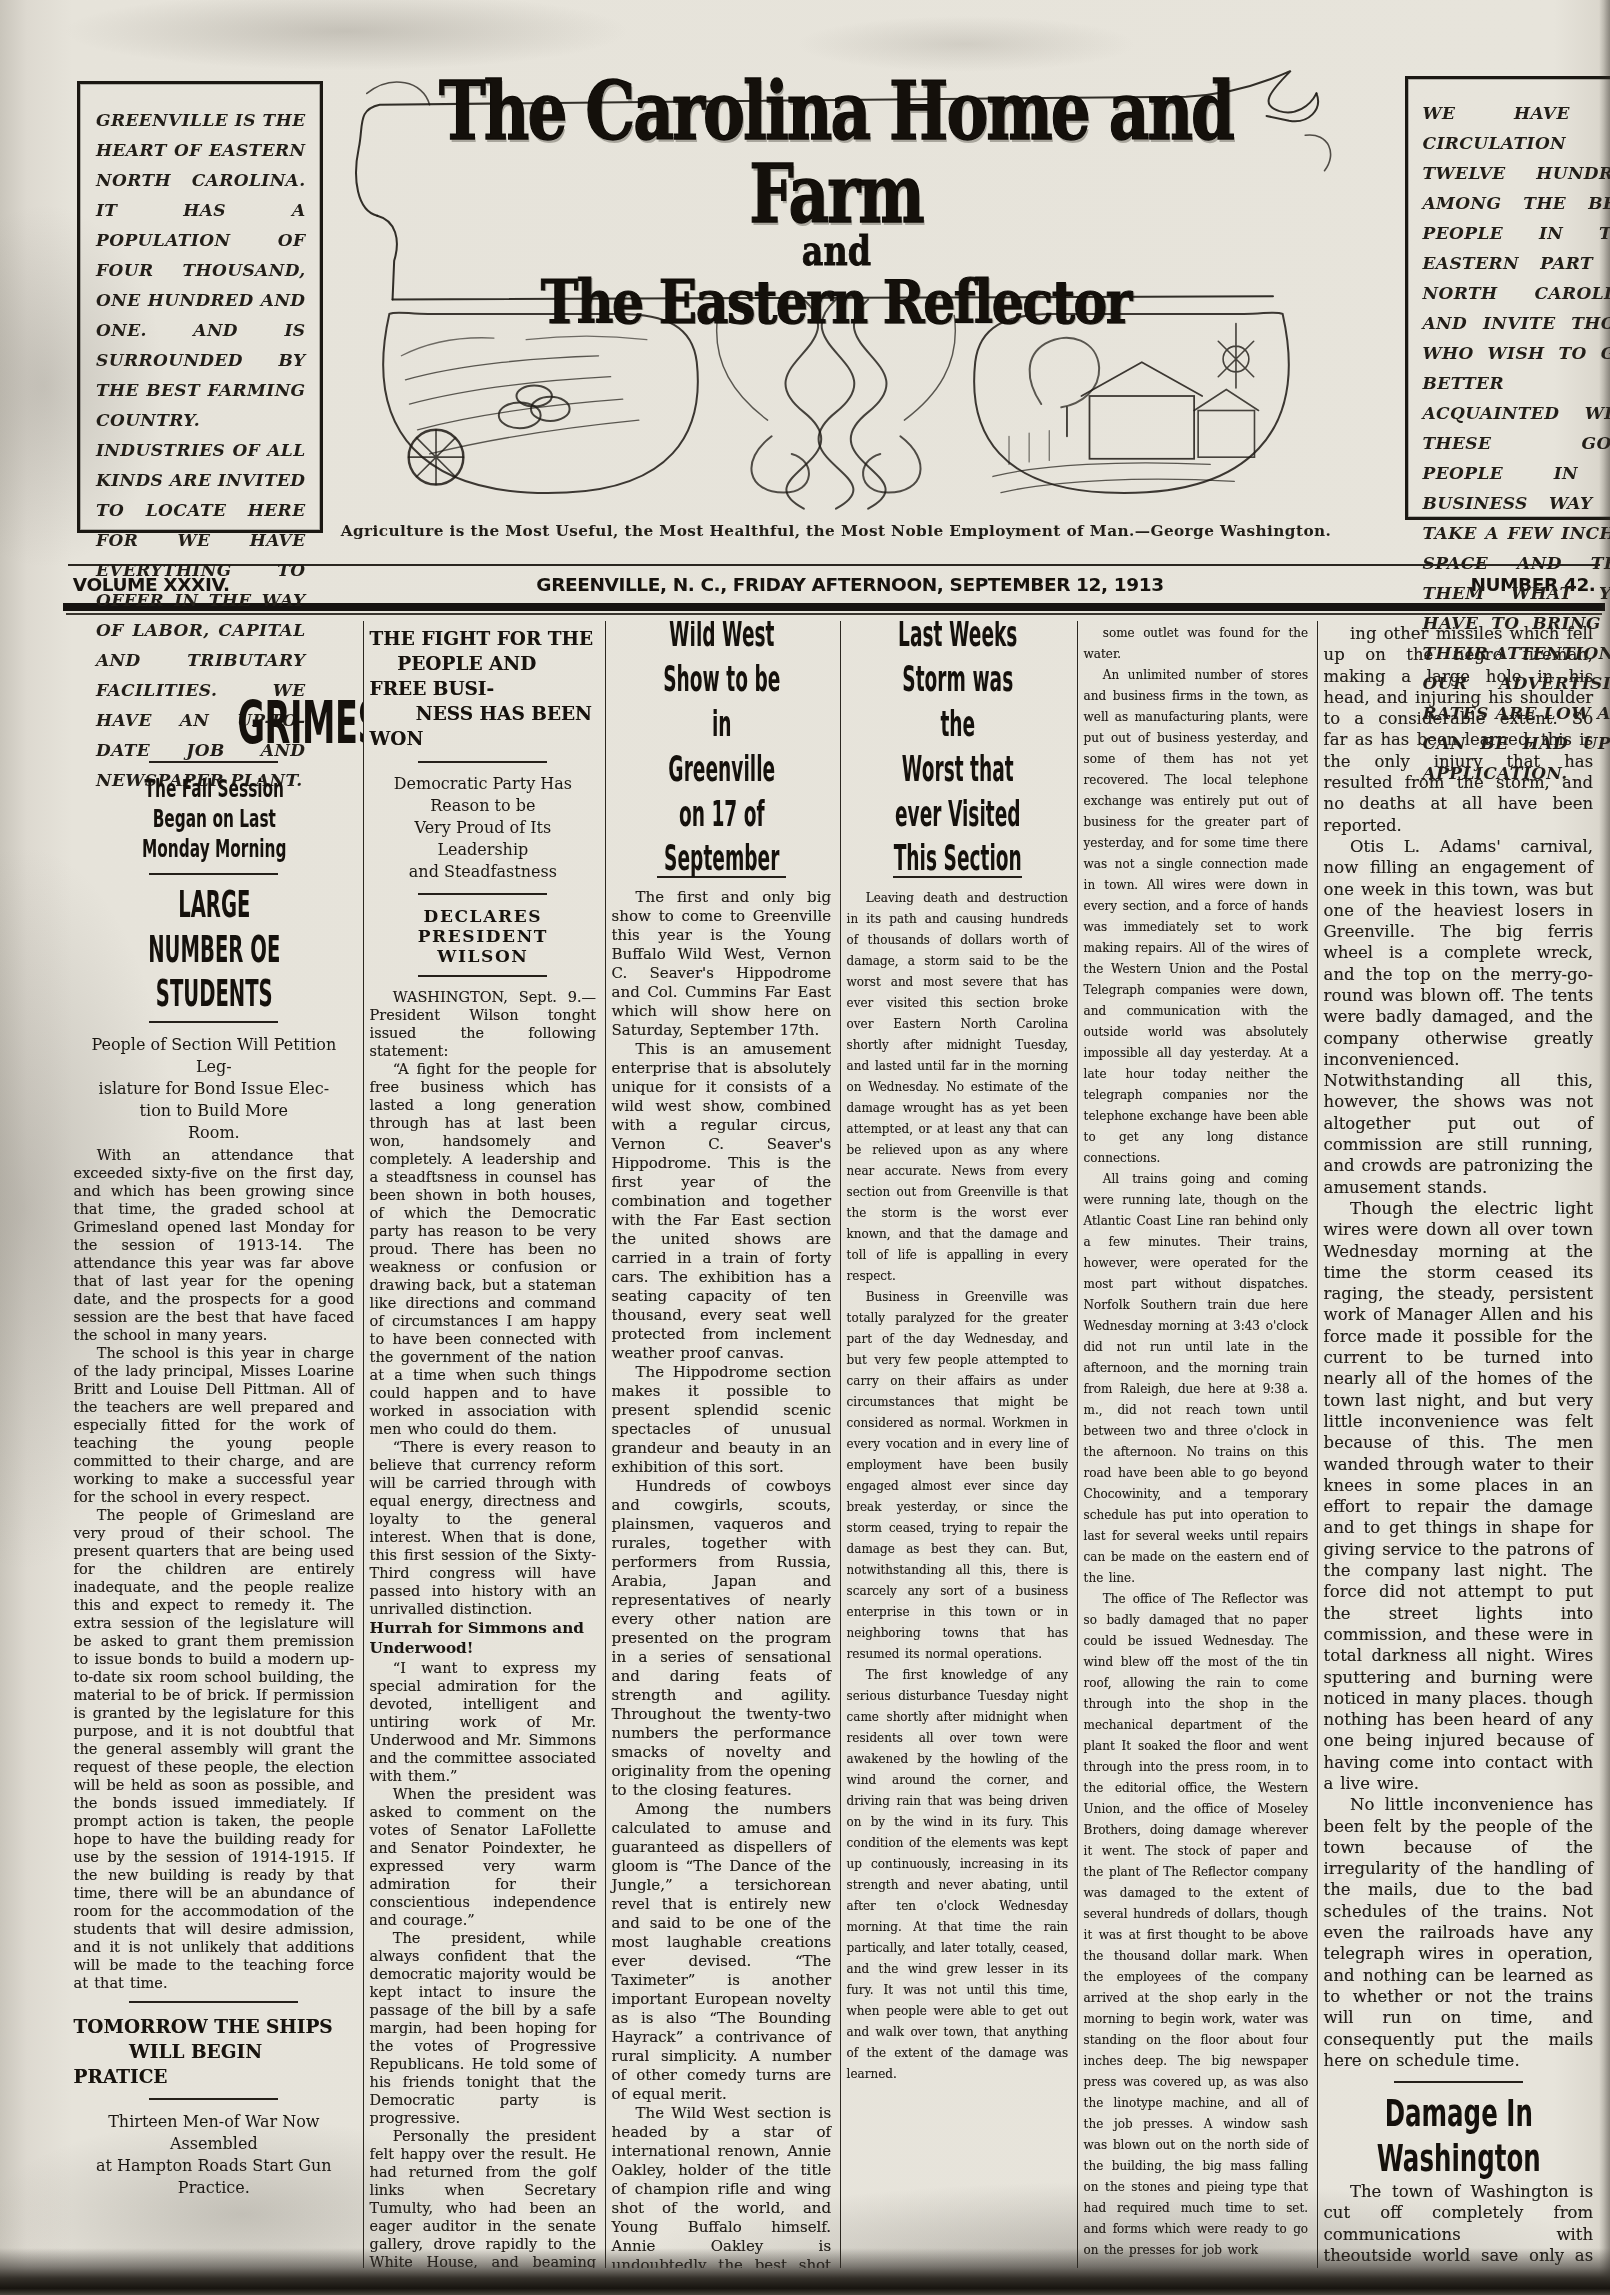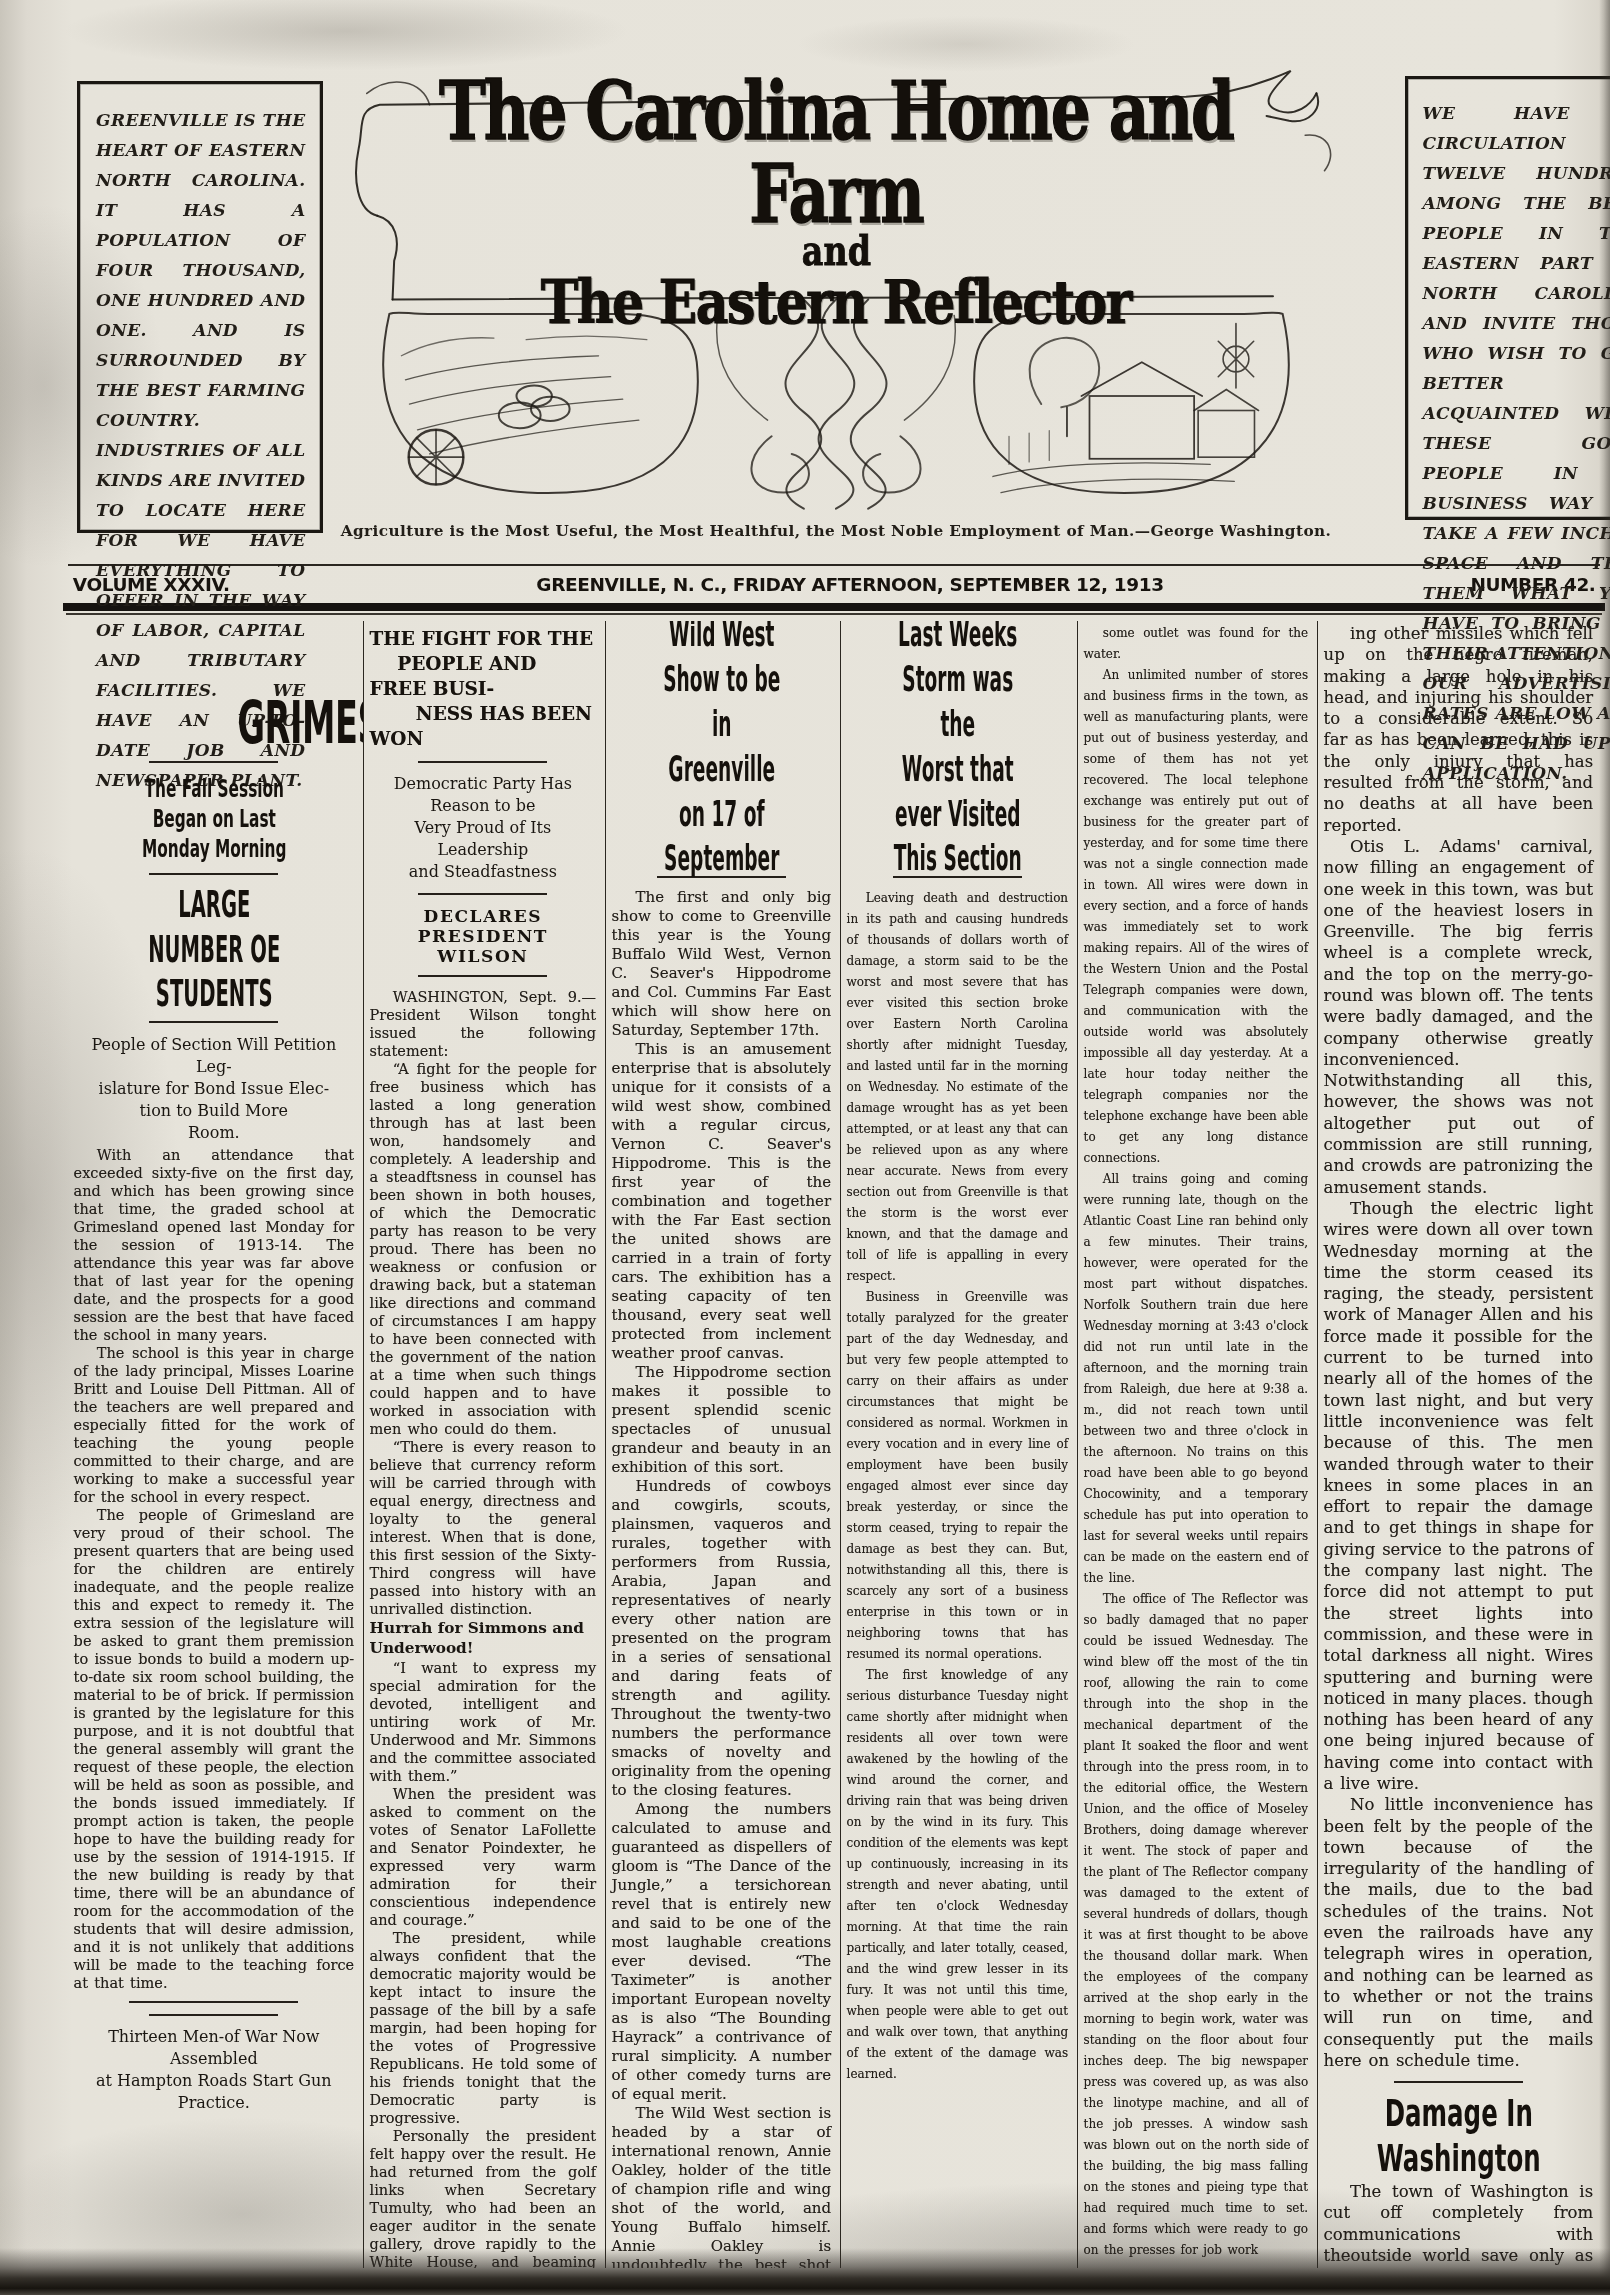--- a/index.html
+++ b/index.html
@@ -163,20 +163,22 @@
         <div class="gothic-lg"><span class="cx">LARGE NUMBER OE STUDENTS</span></div>
         <div class="rule"></div>
         <div class="deck-serif">People of Section Will Petition Leg-
 islature for Bond Issue Elec-
 tion to Build More
 Room.</div>
         <div class="para">With an attendance that exceeded sixty-five on the first day, and which has been growing since that time, the graded school at Grimesland opened last Monday for the session of 1913-14. The attendance this year was far above that of last year for the opening date, and the prospects for a good session are the best that have faced the school in many years.</div>
         <div class="para">The school is this year in charge of the lady principal, Misses Loarine Britt and Louise Dell Pittman. All of the teachers are well prepared and especially fitted for the work of teaching the young people committed to their charge, and are working to make a successful year for the school in every respect.</div>
         <div class="para">The people of Grimesland are very proud of their school. The present quarters that are being used for the children are entirely inadequate, and the people realize this and expect to remedy it. The extra session of the legislature will be asked to grant them premission to issue bonds to build a modern up-to-date six room school building, the material to be of brick. If permission is granted by the legislature for this purpose, and it is not doubtful that the general assembly will grant the request of these people, the election will be held as soon as possible, and the bonds issued immediately. If prompt action is taken, the people hope to have the building ready for use by the session of 1914-1915. If the new building is ready by that time, there will be an abundance of room for the accommodation of the students that will desire admission, and it is not unlikely that additions will be made to the teaching force at that time.</div>
         <div class="rule wide"></div>
+        <div class="head-serif">TOMORROW THE SHIPS
+   WILL BEGIN PRATICE</div>
         <div class="rule"></div>
         <div class="deck-serif">Thirteen Men-of War Now Assembled
 at Hampton Roads Start Gun
 Practice.</div>
       </div>
     <div class="col c2">
         <div class="head-serif">THE FIGHT FOR THE
   PEOPLE AND FREE BUSI-
    NESS HAS BEEN WON</div>
         <div class="rule"></div>

